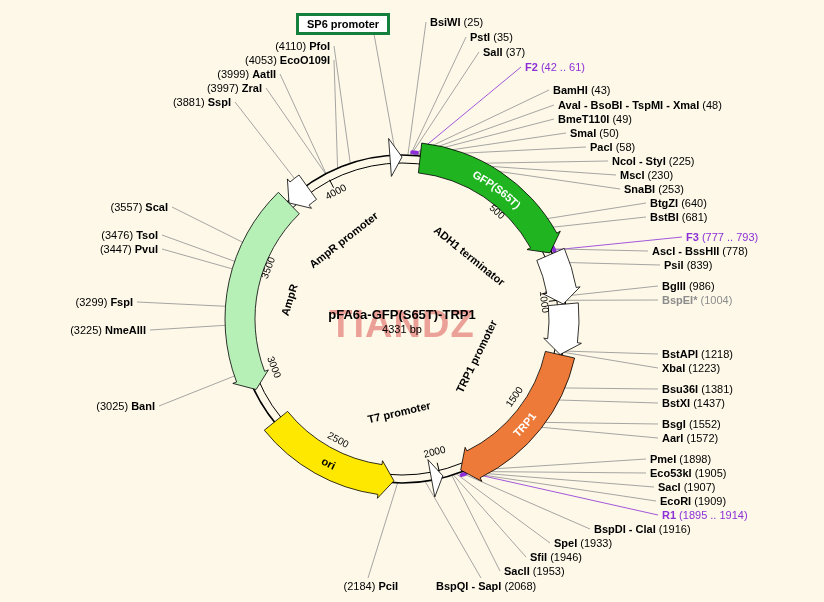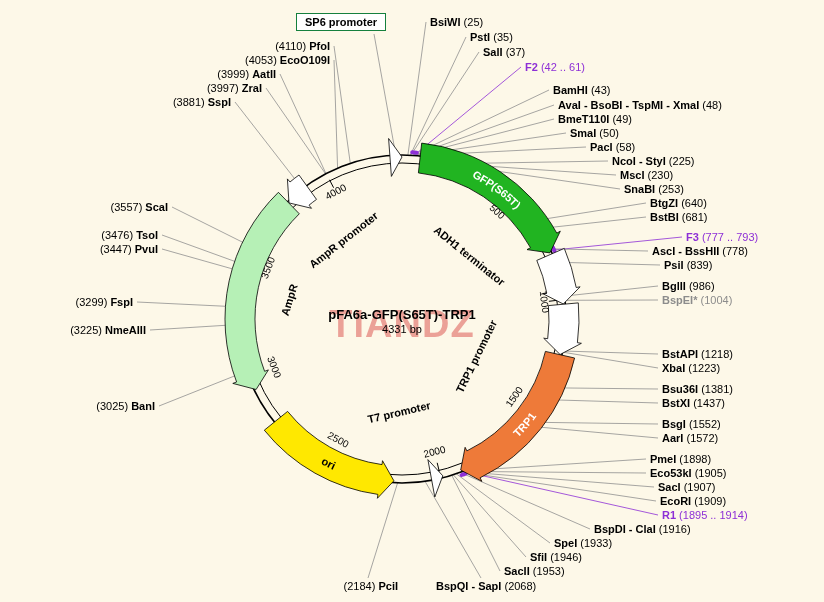--- a/index.html
+++ b/index.html
@@ -24,21 +24,21 @@
   }
   .center-label{
     position:absolute;left:402px;top:307px;
     transform:translateX(-50%);
     text-align:center;z-index:2;
   }
   .ptitle{font-size:13px;font-weight:bold;line-height:15px;white-space:nowrap;}
   .psize{font-size:11px;line-height:14px;}
   .sp6-box{
     position:absolute;left:296px;top:13px;
-    background:#ffffff;border:1px solid #15803d;
+    background:#ffffff;border:3px solid #15803d;
     padding:2px 8px;font-size:11px;font-weight:bold;
     z-index:3;white-space:nowrap;
   }
   svg text{font-family:"Liberation Sans", sans-serif;}
 </style>
 </head>
 <body>
 
 <div class="stage">
   <svg id="map-svg" width="824" height="602" viewBox="0 0 824 602">

